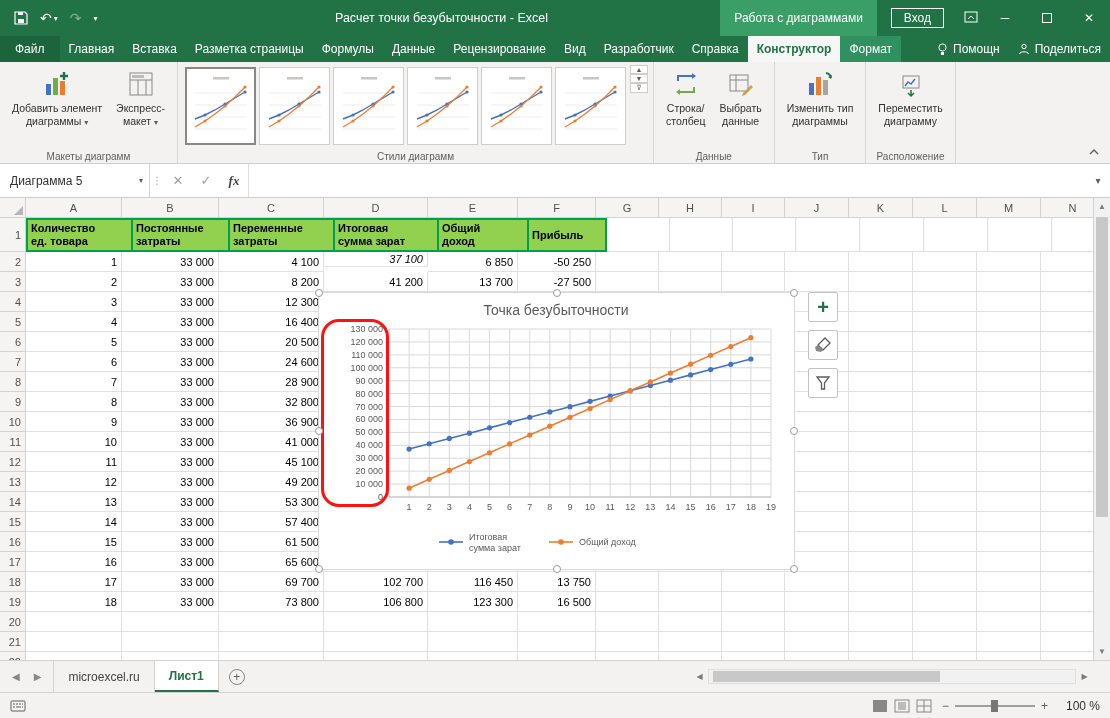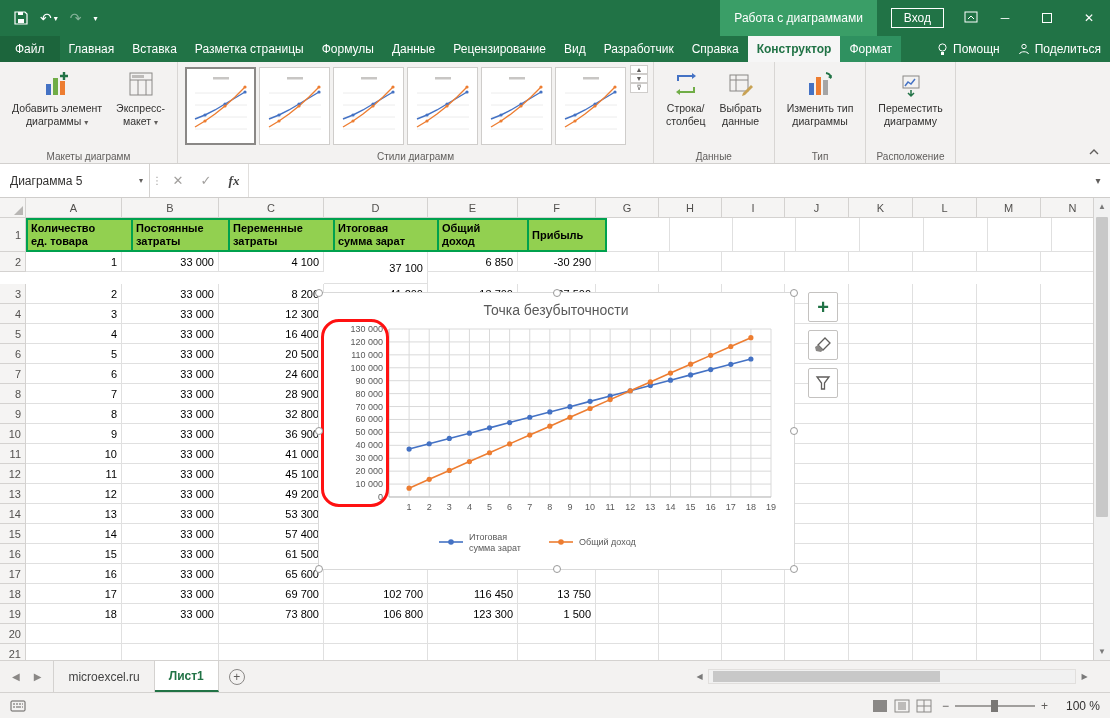--- a/index.html
+++ b/index.html
@@ -112,20 +112,21 @@
       <svg width="14" height="14" viewBox="0 0 14 14">
           <path d="M1 1h10l2 2v10H1z" fill="none" stroke="#fff" stroke-width="1.2"></path>
           <rect x="4" y="8" width="6" height="4" fill="#fff"></rect>
           <rect x="4" y="1" width="5" height="3" fill="#fff"></rect>
         </svg>
     </span>
     <span class="qbtn">↶<span class="tiny">▾</span></span>
     <span class="qbtn dim">↷</span>
     <span class="qbtn tiny">▾</span>
   </div>
+  <div class="tb-title">Расчет точки безубыточности  -  Excel</div>
   <div class="tb-right">
     <div class="ctx-group">Работа с диаграммами</div>
     <div class="signin">Вход</div>
     <div class="ribopts">
       <svg width="14" height="12" viewBox="0 0 14 12">
           <rect x="1" y="1" width="12" height="10" fill="none" stroke="#fff"></rect>
           <path d="M4 8l3-3 3 3" fill="none" stroke="#fff"></path>
         </svg>
     </div>
     <div class="winbtn">─</div>
@@ -434,23 +435,23 @@
         <div class="cell" style="width: 64px; height: 34px;"></div>
         <div class="cell" style="width: 64px; height: 34px;"></div>
         <div class="cell" style="width: 64px; height: 34px;"></div>
         <div class="cell" style="width: 64px; height: 34px;"></div>
       </div>
       <div class="gr">
         <div class="rh" style="width: 26px; height: 20px;">2</div>
         <div class="cell" style="width: 96px; height: 20px;">1</div>
         <div class="cell" style="width: 97px; height: 20px;">33 000</div>
         <div class="cell" style="width: 105px; height: 20px;">4 100</div>
-        <div class="cell" style="width: 104px; height: 32px;">37 100</div>
+        <div class="cell" style="width: 104px; height: 15px; font-style: italic;">37 100</div>
         <div class="cell" style="width: 90px; height: 20px;">6 850</div>
-        <div class="cell" style="width: 78px; height: 20px;">-30 290</div>
+        <div class="cell" style="width: 78px; height: 20px;">-50 250</div>
         <div class="cell" style="width: 63px; height: 20px;"></div>
         <div class="cell" style="width: 63px; height: 20px;"></div>
         <div class="cell" style="width: 63px; height: 20px;"></div>
         <div class="cell" style="width: 64px; height: 20px;"></div>
         <div class="cell" style="width: 64px; height: 20px;"></div>
         <div class="cell" style="width: 64px; height: 20px;"></div>
         <div class="cell" style="width: 64px; height: 20px;"></div>
         <div class="cell" style="width: 64px; height: 20px;"></div>
       </div>
       <div class="gr">
@@ -725,21 +726,21 @@
         <div class="cell" style="width: 64px; height: 20px;"></div>
         <div class="cell" style="width: 64px; height: 20px;"></div>
       </div>
       <div class="gr">
         <div class="rh" style="width: 26px; height: 20px;">19</div>
         <div class="cell" style="width: 96px; height: 20px;">18</div>
         <div class="cell" style="width: 97px; height: 20px;">33 000</div>
         <div class="cell" style="width: 105px; height: 20px;">73 800</div>
         <div class="cell" style="width: 104px; height: 20px;">106 800</div>
         <div class="cell" style="width: 90px; height: 20px;">123 300</div>
-        <div class="cell" style="width: 78px; height: 20px;">1 500</div>
+        <div class="cell" style="width: 78px; height: 20px;">16 500</div>
         <div class="cell" style="width: 63px; height: 20px;"></div>
         <div class="cell" style="width: 63px; height: 20px;"></div>
         <div class="cell" style="width: 63px; height: 20px;"></div>
         <div class="cell" style="width: 64px; height: 20px;"></div>
         <div class="cell" style="width: 64px; height: 20px;"></div>
         <div class="cell" style="width: 64px; height: 20px;"></div>
         <div class="cell" style="width: 64px; height: 20px;"></div>
         <div class="cell" style="width: 64px; height: 20px;"></div>
       </div>
       <div class="gr">

